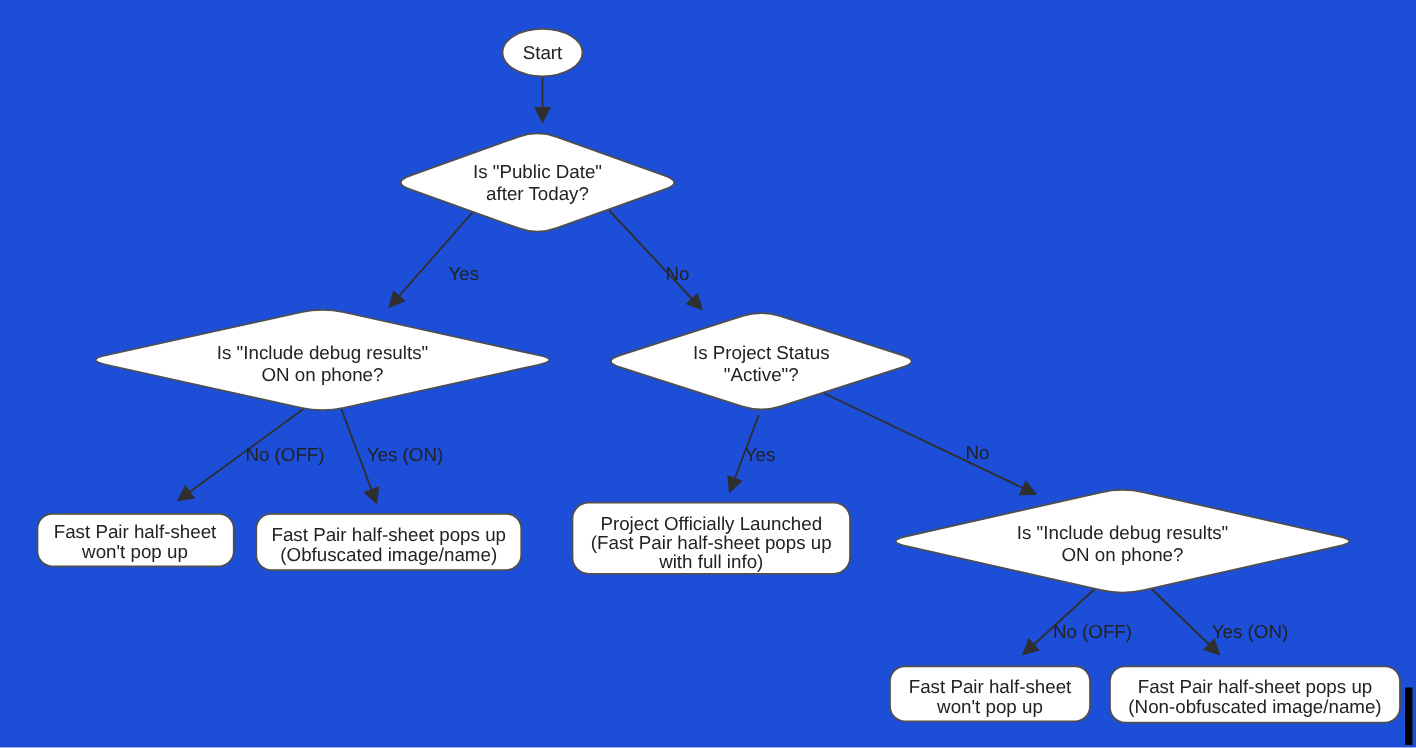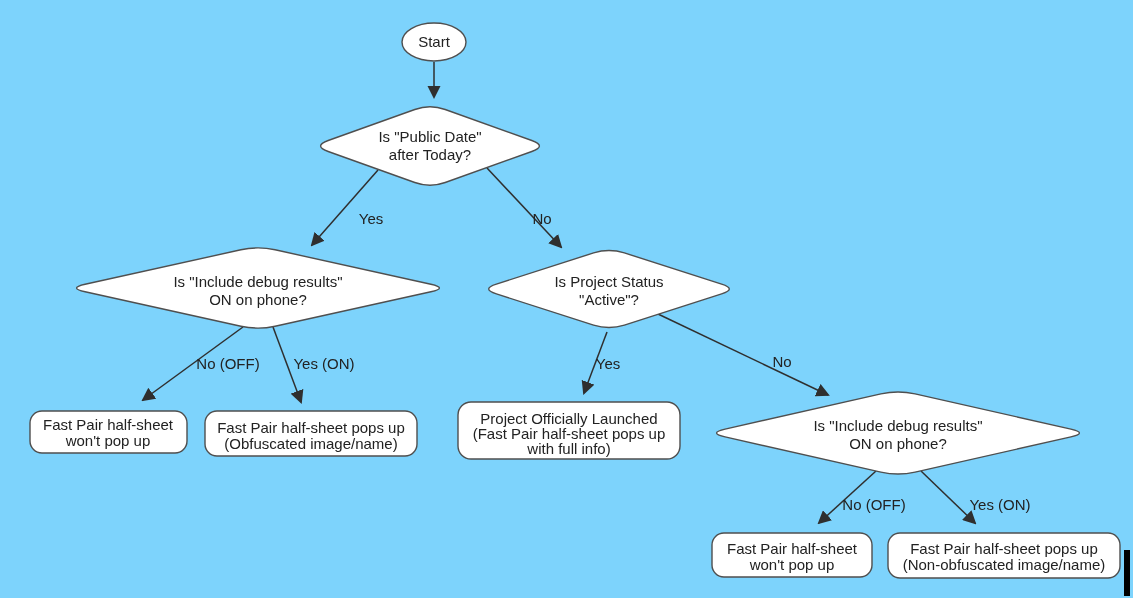--- a/index.html
+++ b/index.html
@@ -1,16 +1,16 @@
 <!DOCTYPE html>
 <html><head>
 <meta charset="utf-8">
 <style>
   html,body{margin:0;padding:0;background:#ffffff;}
-  .canvas{position:relative;width:1133px;height:598px;background:#7dd3fc;overflow:hidden;}
+  .canvas{position:relative;width:1133px;height:598px;background:#1d4ed8;overflow:hidden;}
   svg{display:block;}
   svg text{
     font-family:"Liberation Sans",sans-serif;
     font-size:15px;
     text-anchor:middle;
   }
 </style>
 </head>
 <body>
 

